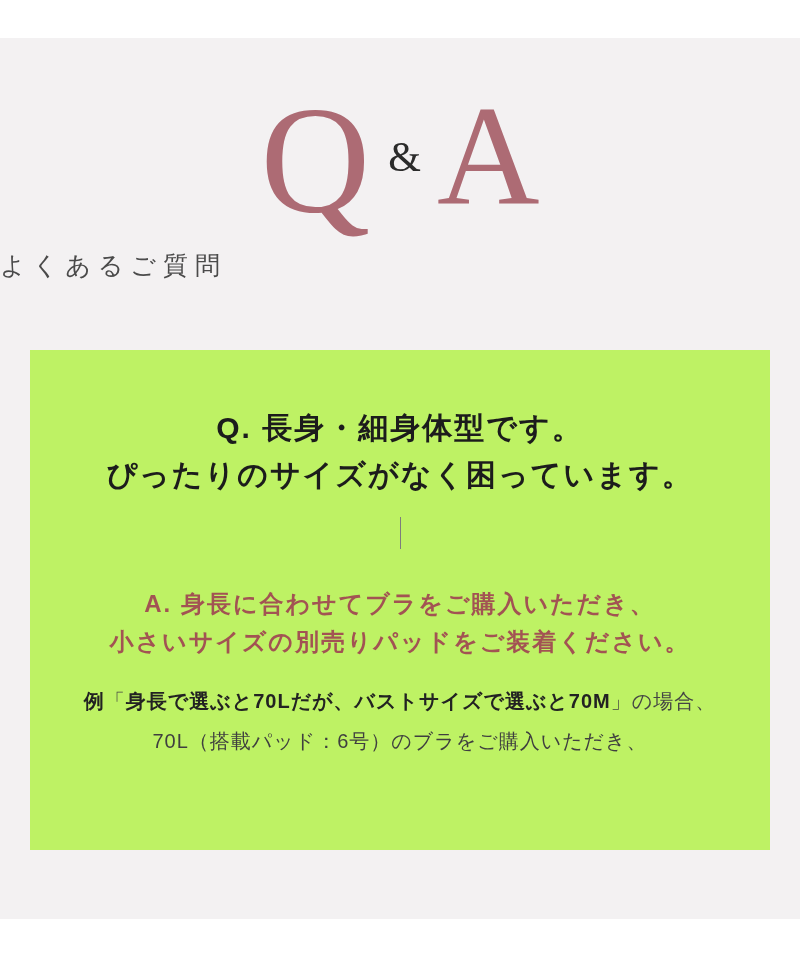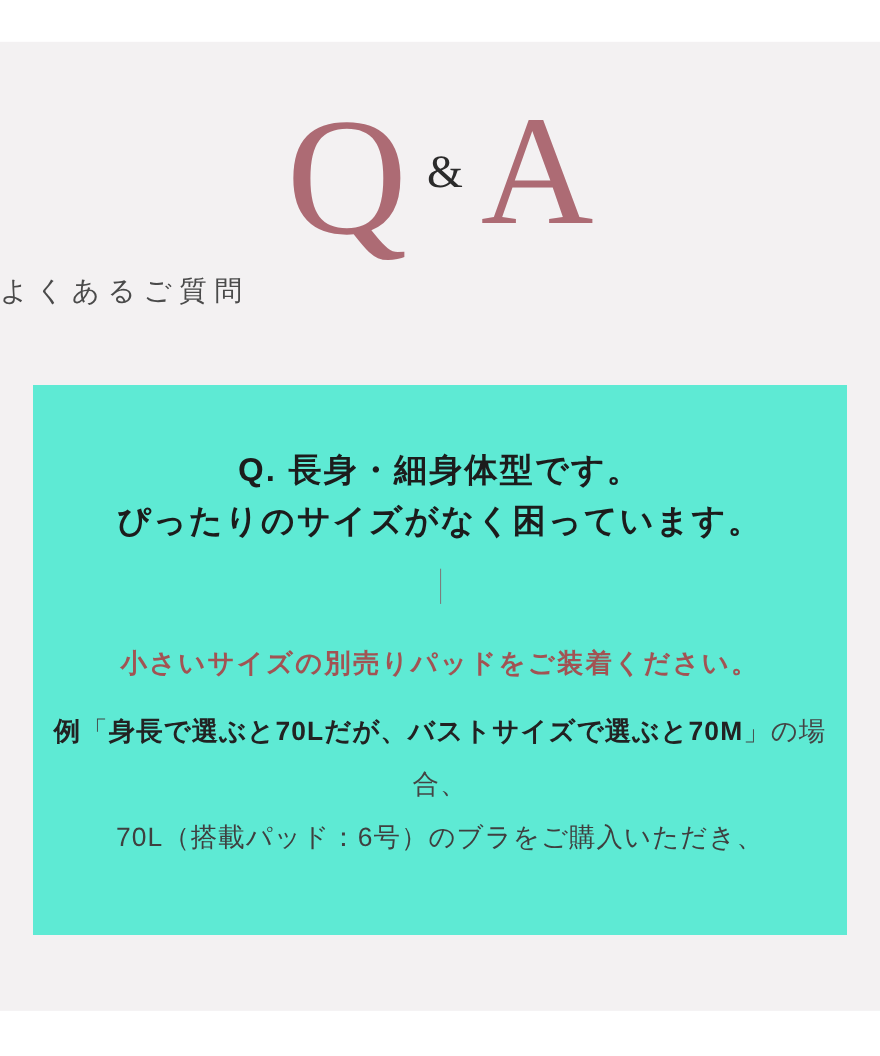--- a/index.html
+++ b/index.html
@@ -58,21 +58,21 @@
     font-size: 25px;
     line-height: 30px;
     letter-spacing: 7px;
     color: #4a4a4a;
     font-weight: 400;
   }
   .qa-card {
     width: 740px;
     height: 500px;
     margin: 70px auto 0;
-    background: #5eead4;
+    background: #bef264;
     padding-top: 55px;
   }
   .question {
     text-align: center;
     font-size: 30px;
     line-height: 1.55;
     font-weight: bold;
     color: #1c1c1c;
     letter-spacing: 2px;
   }
@@ -87,21 +87,21 @@
     text-align: center;
     font-size: 24px;
     line-height: 1.6;
     font-weight: bold;
     color: #a25353;
     letter-spacing: 2px;
   }
   .example {
     margin-top: 19px;
     text-align: center;
-    font-size: 24px;
+    font-size: 20px;
     line-height: 2;
     color: #3f3f3f;
     letter-spacing: 1px;
   }
   .example .ex-bold {
     font-weight: bold;
     color: #222222;
   }
   .example .ex-light {
     font-weight: 400;
@@ -127,20 +127,21 @@
     <div class="qa-card">
 
       <div class="question">
         <p>Q. 長身・細身体型です。</p>
         <p>ぴったりのサイズがなく困っています。</p>
       </div>
 
       <div class="divider"></div>
 
       <div class="answer">
+        <p>A. 身長に合わせてブラをご購入いただき、</p>
         <p>小さいサイズの別売りパッドをご装着ください。</p>
       </div>
 
       <div class="example">
         <p><span class="ex-bold">例</span><span class="ex-light">「</span><span class="ex-bold">身長で選ぶと70Lだが、バストサイズで選ぶと70M</span><span class="ex-light">」の場合、</span></p>
         <p>70L（搭載パッド：6号）のブラをご購入いただき、</p>
       </div>
 
     </div>
   </div>

